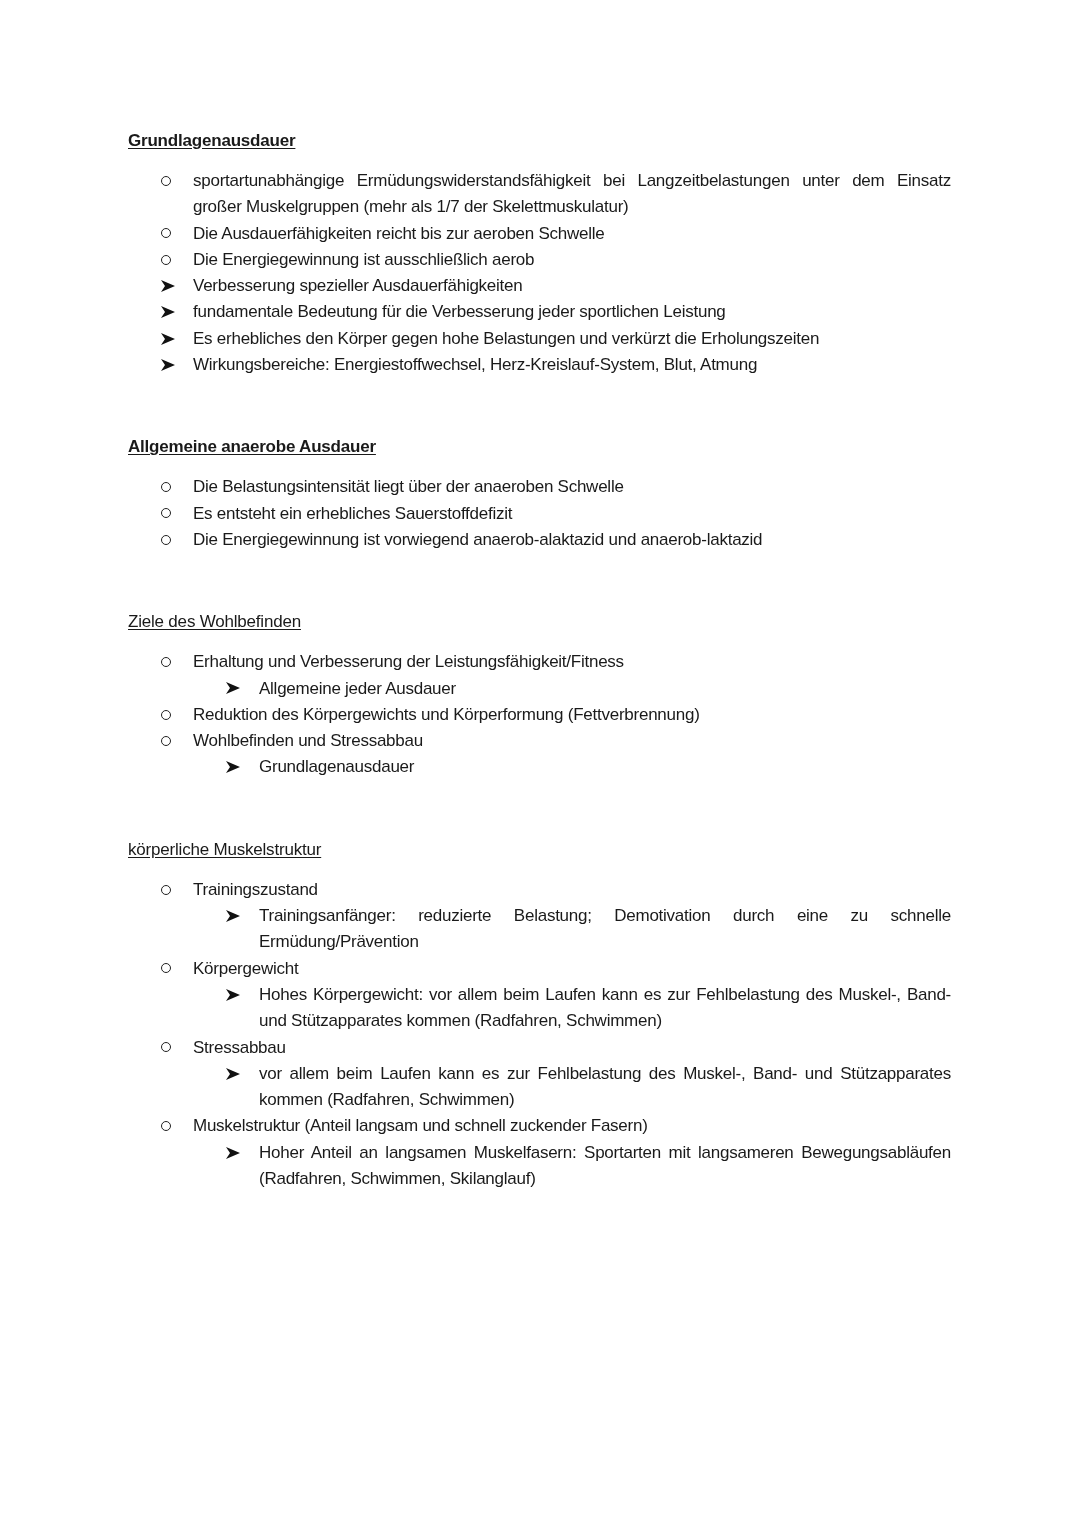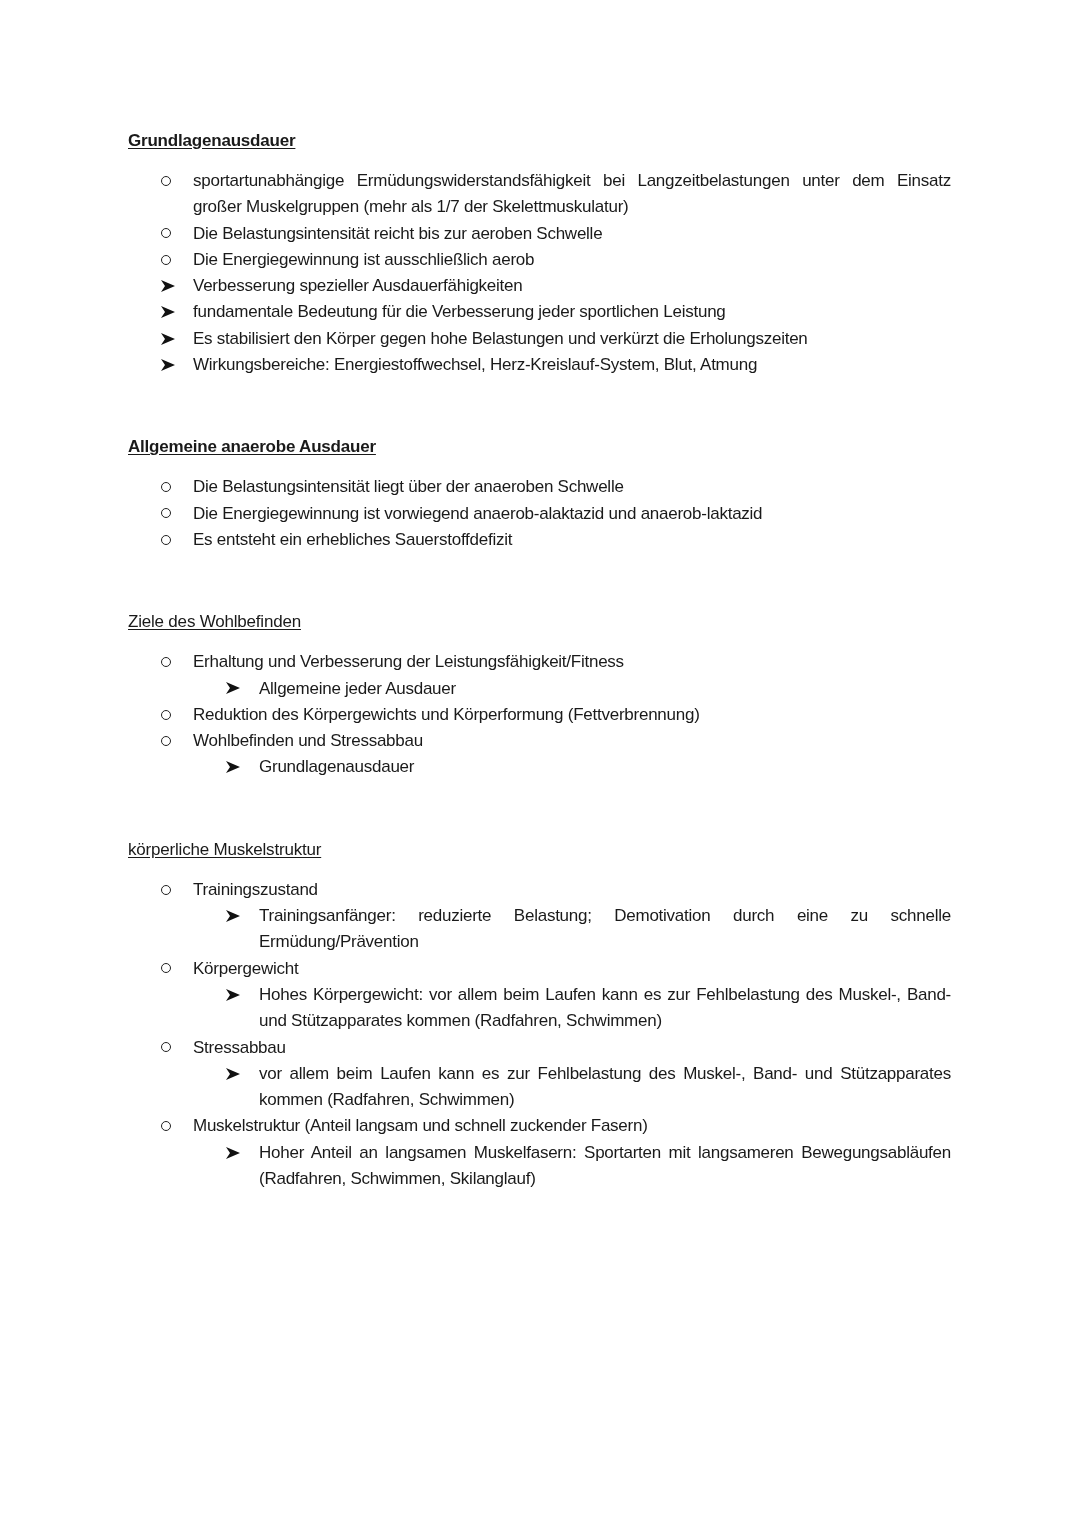--- a/index.html
+++ b/index.html
@@ -45,21 +45,21 @@
 
   <div class="section">
     <div class="heading bold">Grundlagenausdauer</div>
     <ul class="list">
       <li class="item">
           <span class="bullet circle"></span>
           <span class="text">sportartunabhängige Ermüdungswiderstandsfähigkeit bei Langzeitbelastungen unter dem Einsatz großer Muskelgruppen (mehr als 1/7 der Skelettmuskulatur)</span>
         </li>
       <li class="item">
           <span class="bullet circle"></span>
-          <span class="text">Die Belastungsintensität reicht bis zur aeroben Schwelle</span>
+          <span class="text">Die Ausdauerfähigkeiten reicht bis zur aeroben Schwelle</span>
         </li>
       <li class="item">
           <span class="bullet circle"></span>
           <span class="text">Die Energiegewinnung ist ausschließlich aerob</span>
         </li>
       <li class="item">
           <span class="bullet arrow"><svg width="14" height="12" viewBox="0 0 14 12">
               <path d="M0 0 L14 6 L0 12 L4 6 Z" fill="#111"></path>
             </svg></span>
           <span class="text">Verbesserung spezieller Ausdauerfähigkeiten</span>
@@ -67,21 +67,21 @@
       <li class="item">
           <span class="bullet arrow"><svg width="14" height="12" viewBox="0 0 14 12">
               <path d="M0 0 L14 6 L0 12 L4 6 Z" fill="#111"></path>
             </svg></span>
           <span class="text">fundamentale Bedeutung für die Verbesserung jeder sportlichen Leistung</span>
         </li>
       <li class="item">
           <span class="bullet arrow"><svg width="14" height="12" viewBox="0 0 14 12">
               <path d="M0 0 L14 6 L0 12 L4 6 Z" fill="#111"></path>
             </svg></span>
-          <span class="text">Es stabilisiert den Körper gegen hohe Belastungen und verkürzt die Erholungszeiten</span>
+          <span class="text">Es erhebliches den Körper gegen hohe Belastungen und verkürzt die Erholungszeiten</span>
         </li>
       <li class="item">
           <span class="bullet arrow"><svg width="14" height="12" viewBox="0 0 14 12">
               <path d="M0 0 L14 6 L0 12 L4 6 Z" fill="#111"></path>
             </svg></span>
           <span class="text">Wirkungsbereiche: Energiestoffwechsel, Herz-Kreislauf-System, Blut, Atmung</span>
         </li>
     </ul>
   </div>
 
@@ -89,25 +89,25 @@
 
   <div class="section">
     <div class="heading bold">Allgemeine anaerobe Ausdauer</div>
     <ul class="list">
       <li class="item">
           <span class="bullet circle"></span>
           <span class="text">Die Belastungsintensität liegt über der anaeroben Schwelle</span>
         </li>
       <li class="item">
           <span class="bullet circle"></span>
-          <span class="text">Die Energiegewinnung ist vorwiegend anaerob-alaktazid und anaerob-laktazid</span>
+          <span class="text">Es entsteht ein erhebliches Sauerstoffdefizit</span>
         </li>
       <li class="item">
           <span class="bullet circle"></span>
-          <span class="text">Es entsteht ein erhebliches Sauerstoffdefizit</span>
+          <span class="text">Die Energiegewinnung ist vorwiegend anaerob-alaktazid und anaerob-laktazid</span>
         </li>
     </ul>
   </div>
 
   <div class="gap2"></div>
 
   <div class="section">
     <div class="heading">Ziele des Wohlbefinden</div>
     <ul class="list">
       <li class="item">

